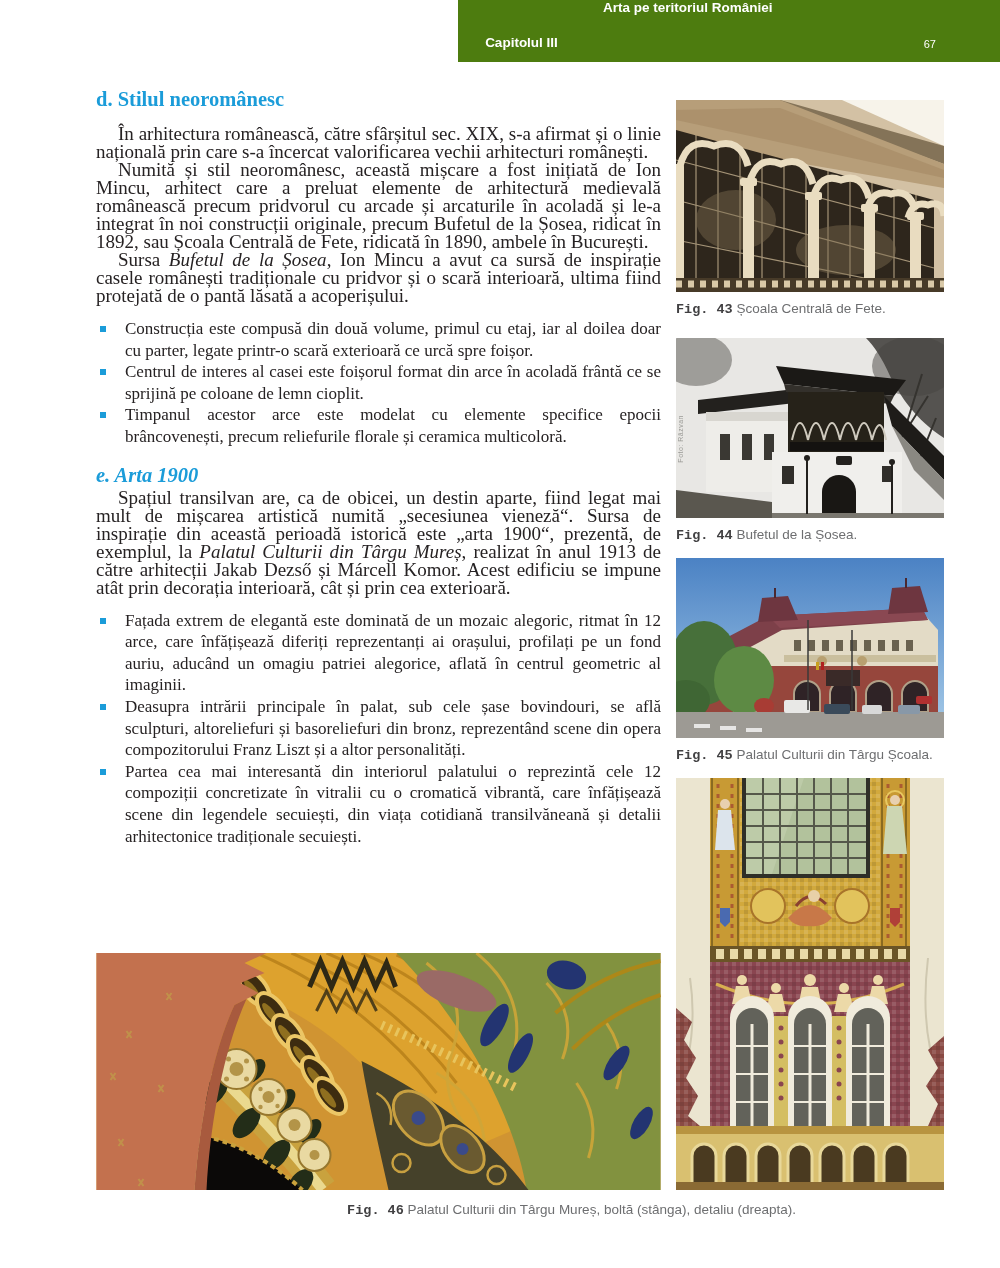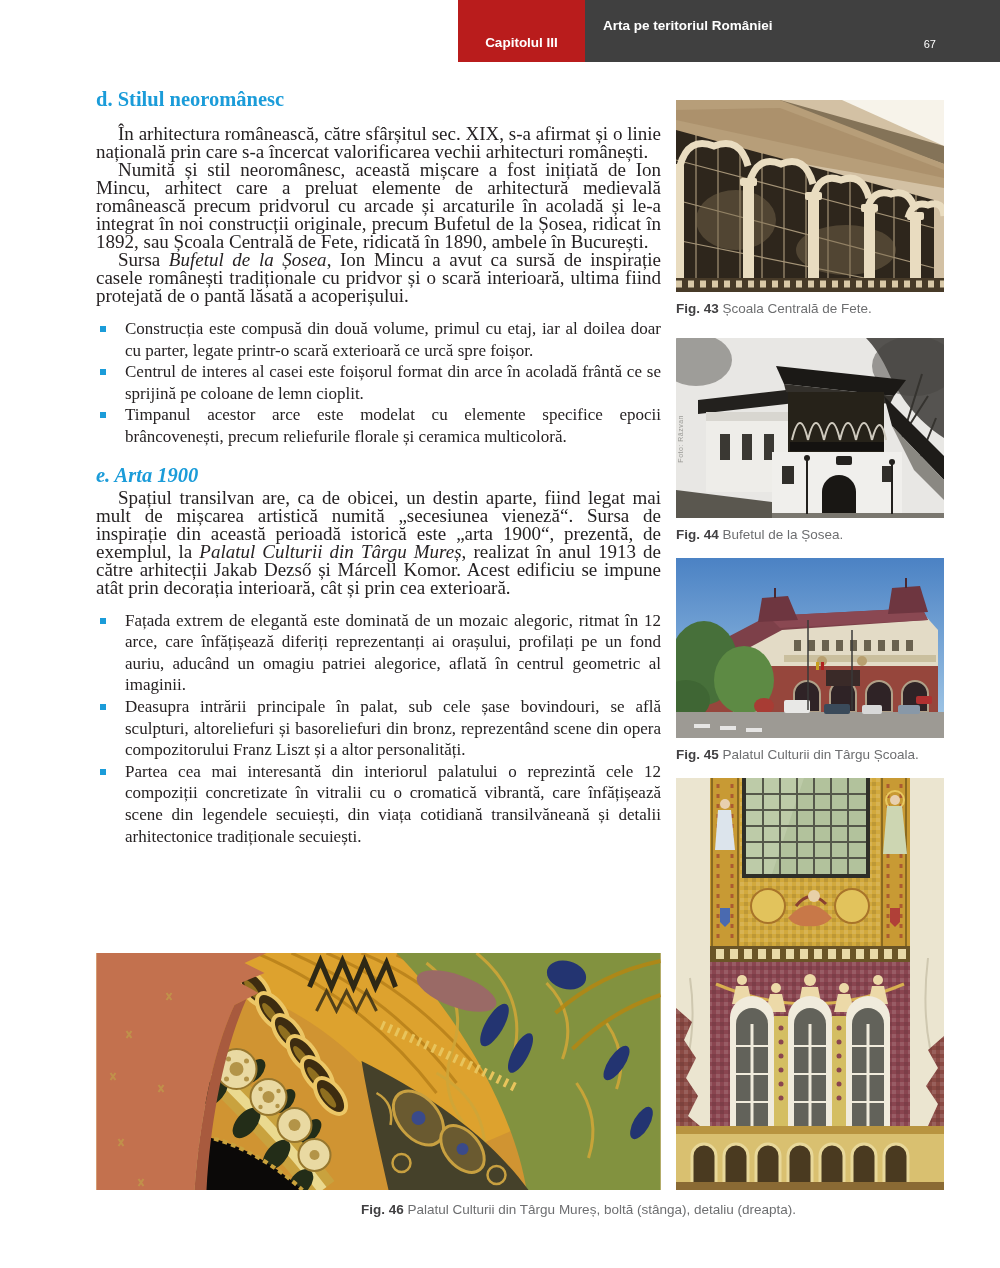--- a/index.html
+++ b/index.html
@@ -4,25 +4,25 @@
 <style>
   * { margin:0; padding:0; box-sizing:border-box; }
   html,body { width:1000px; height:1268px; }
   body {
     position:relative; background:#ffffff; overflow:hidden;
     font-family:"Liberation Serif", serif; color:#262223;
   }
   
   .header { position:absolute; top:0; left:458px; right:0; height:62px; display:flex;
             font-family:"Liberation Sans", sans-serif; }
-  .header .chapter-box { width:127px; background:#b91c1c; color:#fff;
+  .header .chapter-box { width:127px; background:#4d7c0f; color:#fff;
     display:flex; align-items:flex-end; justify-content:center;
     padding-bottom:12px; font-size:13.5px; font-weight:bold; }
-  .header .section-bar { flex:1; background:#404040; color:#fff; position:relative;
-    display:flex; align-items:center; padding:0 0 12px 18px;
+  .header .section-bar { flex:1; background:#4d7c0f; color:#fff; position:relative;
+    display:flex; align-items:flex-start; padding:0 0 12px 18px;
     font-size:13.5px; font-weight:bold; }
   .header .page-number { position:absolute; right:64px; bottom:12px;
     font-size:11px; font-weight:normal; }
   
   .main-col { position:absolute; left:96px; top:88px; width:565px; }
   h2.sec-heading { font-size:20.5px; font-weight:bold; color:#1b9cd9; margin:0 0 14px; }
   h2.sec-heading.second { margin:16px 0 2px;font-style:italic; }
   p.body-par { font-size:19px; line-height:18px; text-align:justify; text-indent:22px; }
   p.body-par i { font-style:italic; }
   ul.bullets { list-style:none; margin:13px 0 0; }
@@ -33,21 +33,21 @@
   
   .fig { position:absolute; overflow:hidden; }
   .fig svg { display:block; width:100%; height:100%; }
   .fig43 { left:676px; top:100px;  width:268px; height:192px; }
   .fig44 { left:676px; top:338px;  width:268px; height:180px; }
   .fig45 { left:676px; top:558px;  width:268px; height:180px; }
   .fig46r{ left:676px; top:778px;  width:268px; height:412px; }
   .fig46l{ left:96px;  top:953px;  width:565px; height:237px; }
   .caption { position:absolute; font-family:"Liberation Sans", sans-serif;
     font-size:13.5px; color:#6d6e70; }
-  .caption b { color:#414042; }
+  .caption b { color:#414042;font-family:Liberation Mono, monospace; }
   .cap43 { left:676px; top:301px; width:268px; }
   .cap44 { left:676px; top:527px; width:268px; }
   .cap45 { left:676px; top:747px; width:268px; }
   .cap46 { left:96px;  top:1202px; width:700px;text-align:right; }
   .photo-credit { position:absolute; left:677px; top:415px; width:12px;
     font-family:"Liberation Sans", sans-serif; font-size:7px; color:#9a9a96;
     writing-mode:vertical-rl; transform:rotate(180deg); letter-spacing:.5px; }
 </style>
 </head>
 <body>

